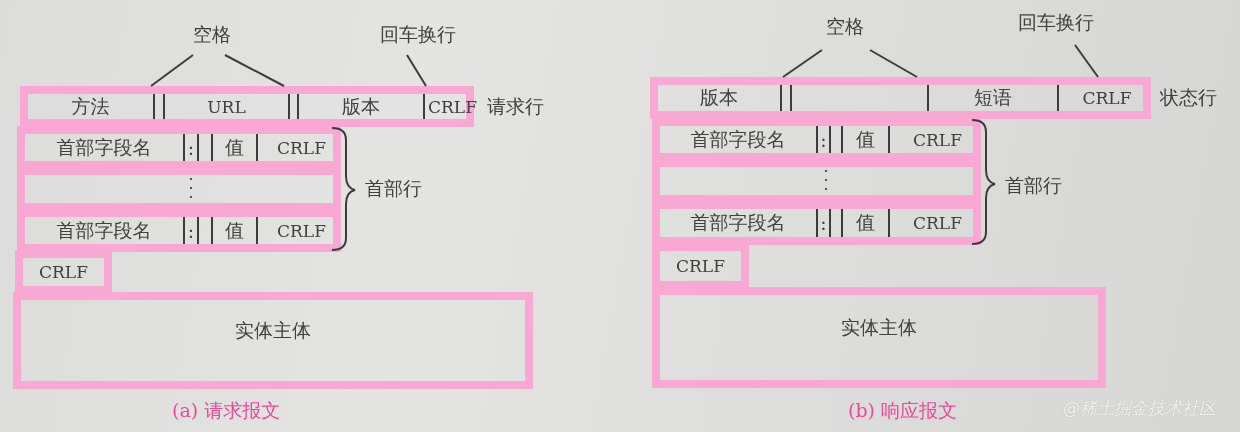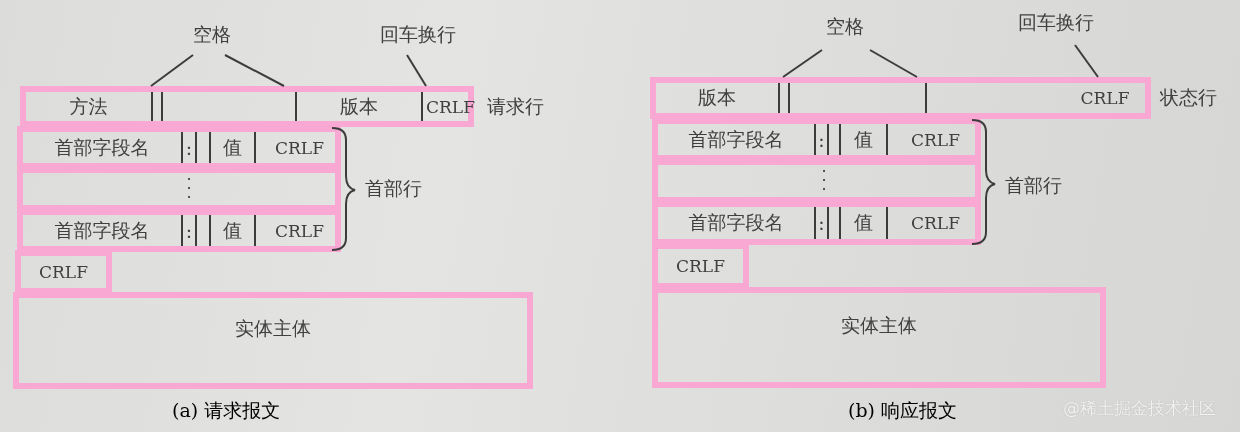--- a/index.html
+++ b/index.html
@@ -2,48 +2,49 @@
 <html><head>
 <meta charset="utf-8">
 <style>
   html, body { margin:0; padding:0; }
   body {
     width:1240px; height:432px; position:relative; overflow:hidden;
     background: linear-gradient(100deg, #dcdcda 0%, #e4e4e2 35%, #dededc 60%, #d6d6d4 100%);
     font-family: "DejaVu Serif", "Liberation Serif", serif;
     color:#3a3a3a;
   }
-  .box { position:absolute; border:6px solid #f9a8d4; box-sizing:border-box; }
+  .box { position:absolute; border:8px solid #f9a8d4; box-sizing:border-box; }
   .cell {
     position:absolute; top:0; bottom:0; box-sizing:border-box;
     border-right:2px solid #3c3c3c;
     display:flex; align-items:center; justify-content:center;
     font-size:19px; color:#404040; white-space:nowrap;
   }
   .cell.last { border-right:none; }
   .cell.narrow { font-size:17px; }
   .lbl { position:absolute; font-size:19px; color:#404040; white-space:nowrap; }
   .body-text { position:absolute; left:0; right:0; text-align:center; font-size:19px; color:#404040; line-height:28px; }
-  .caption { position:absolute; font-size:19px; color:#000000; white-space:nowrap; }
+  .caption { position:absolute; font-size:19px; color:#ec4899; white-space:nowrap; }
   .dots { position:absolute; top:0; bottom:0; display:flex; flex-direction:column; justify-content:center; align-items:center; font-size:16px; line-height:8px; color:#404040; }
   .dots span { display:block; height:9px; }
   svg.overlay { position:absolute; left:0; top:0; width:1240px; height:432px; pointer-events:none; }
   .watermark { position:absolute; font-family:"DejaVu Sans","Liberation Sans",sans-serif; font-size:17px; color:rgba(255,255,255,0.85); text-shadow:0 0 1px rgba(0,0,0,0.25); white-space:nowrap; }
 </style>
 </head>
 <body>
 
 <div>
 
   <span class="lbl" style="left:193px;top:22px;">空格</span>
   <span class="lbl" style="left:380px;top:22px;">回车换行</span>
 
   <div class="box" style="left:20px;top:86px;width:454px;height:41px;">
     <div class="cell" style="left:0;width:127px;">方法</div>
     <div class="cell" style="left:127px;width:10px;"></div>
+    <div class="cell narrow" style="left:137px;width:125px;">URL</div>
     <div class="cell" style="left:262px;width:9px;"></div>
     <div class="cell" style="left:271px;width:126px;">版本</div>
     <div class="cell narrow last" style="left:397px;width:55px;">CRLF</div>
   </div>
   <span class="lbl" style="left:487px;top:94px;">请求行</span>
 
   <div class="box" style="left:17px;top:126px;width:324px;height:43px;">
     <div class="cell" style="left:0;width:160px;">首部字段名</div>
     <div class="cell" style="left:160px;width:14px;">:</div>
     <div class="cell" style="left:174px;width:14px;"></div>
@@ -79,20 +80,21 @@
 
 <div>
 
   <span class="lbl" style="left:826px;top:14px;">空格</span>
   <span class="lbl" style="left:1018px;top:10px;">回车换行</span>
 
   <div class="box" style="left:650px;top:77px;width:501px;height:42px;">
     <div class="cell" style="left:0;width:124px;">版本</div>
     <div class="cell" style="left:124px;width:10px;"></div>
     <div class="cell" style="left:262px;width:9px;"></div>
+    <div class="cell" style="left:271px;width:130px;">短语</div>
     <div class="cell narrow last" style="left:401px;width:96px;">CRLF</div>
   </div>
   <span class="lbl" style="left:1160px;top:85px;">状态行</span>
 
   <div class="box" style="left:652px;top:118px;width:329px;height:43px;">
     <div class="cell" style="left:0;width:158px;">首部字段名</div>
     <div class="cell" style="left:158px;width:13px;">:</div>
     <div class="cell" style="left:171px;width:12px;"></div>
     <div class="cell" style="left:183px;width:47px;">值</div>
     <div class="cell narrow last" style="left:230px;width:95px;">CRLF</div>
@@ -136,13 +138,13 @@
 
     <line x1="822" y1="50" x2="783" y2="77"></line>
     <line x1="870" y1="50" x2="917" y2="77"></line>
 
     <line x1="1075" y1="45" x2="1098" y2="77"></line>
 
     <path d="M962,120 Q976,120 976,132 L976,170 Q976,182 985,184 Q976,186 976,198 L976,232 Q976,244 962,244" transform="translate(10,0)"></path>
   </g>
 </svg>
 
-<span class="watermark" style="left:1063px;top:397px;">@稀土掘金技术社区</span>
+<span class="watermark" style="left:1063px;top:397px;font-style:italic;">@稀土掘金技术社区</span>
 
 </body></html>

